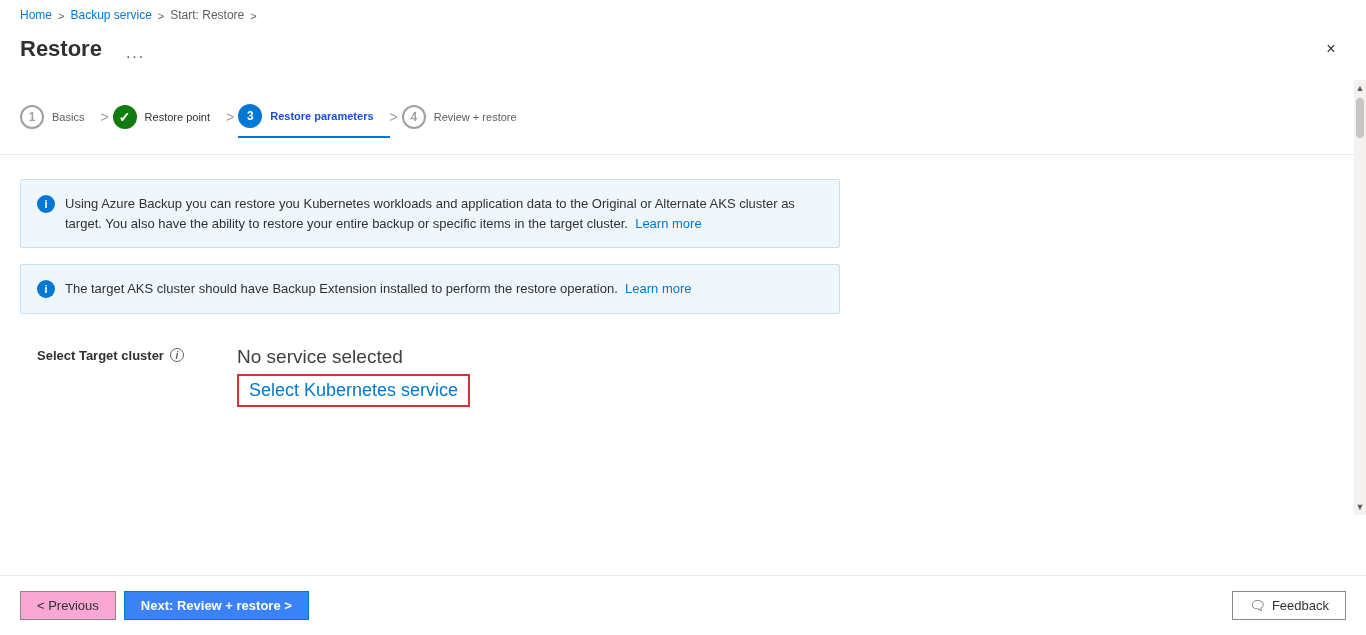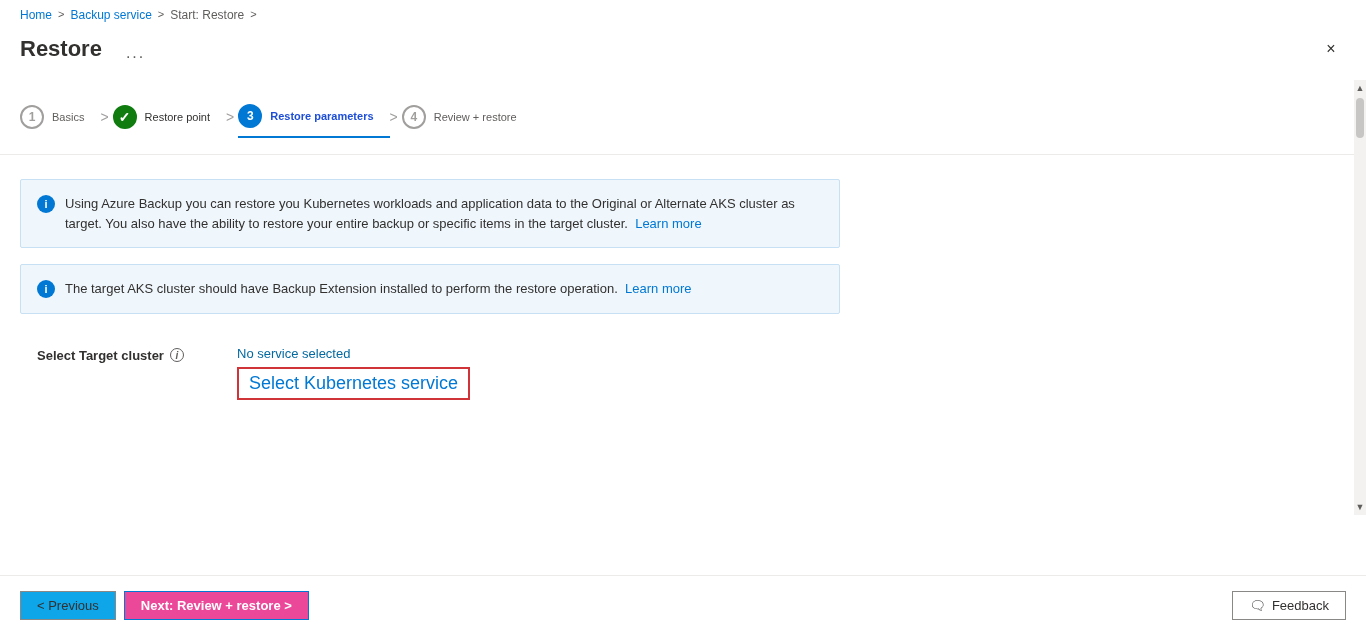--- a/index.html
+++ b/index.html
@@ -11,21 +11,21 @@
       height: 635px;
       width: 1366px;
       overflow: hidden;
       display: flex;
       flex-direction: column;
     }
 
     
     .breadcrumb {
       display: flex;
-      align-items: flex-start;
+      align-items: flex-end;
       gap: 6px;
       padding: 8px 17px 4px 20px;
       font-size: 12px;
       color: #0078d4;
     }
     .breadcrumb-item {
       color: #0078d4;
       cursor: pointer;
       text-decoration: none;
     }
@@ -224,22 +224,22 @@
       font-style: italic;
       font-weight: 700;
       cursor: help;
     }
     .form-field-area {
       display: flex;
       flex-direction: column;
       gap: 6px;
     }
     .no-service-text {
-      font-size: 13px;
-      color: #0369a1;
+      font-size: 19px;
+      color: #404040;
     }
     .select-service-btn {
       display: inline-block;
       padding: 4px 10px;
       border: 2px solid #d13438;
       background: #fff;
       color: #0078d4;
       font-size: 18px;
       cursor: pointer;
       text-align: left;
@@ -286,30 +286,30 @@
       padding: 0 20px;
       background: #fff;
     }
     .footer-left {
       display: flex;
       gap: 8px;
     }
     .btn-secondary {
       padding: 6px 16px;
       border: 1px solid #8a8886;
-      background: #0ea5e9;
+      background: #f9a8d4;
       color: #323130;
       font-size: 13px;
       cursor: pointer;
       font-family: inherit;
     }
     .btn-primary {
       padding: 2px 16px;
       border: 1px solid #0078d4;
-      background: #ec4899;
+      background: #3b82f6;
       color: #fff;
       font-size: 13px;
       cursor: pointer;
       font-family: inherit;
       font-weight: 600;
     }
     .btn-feedback {
       display: flex;
       align-items: center;
       gap: 6px;

